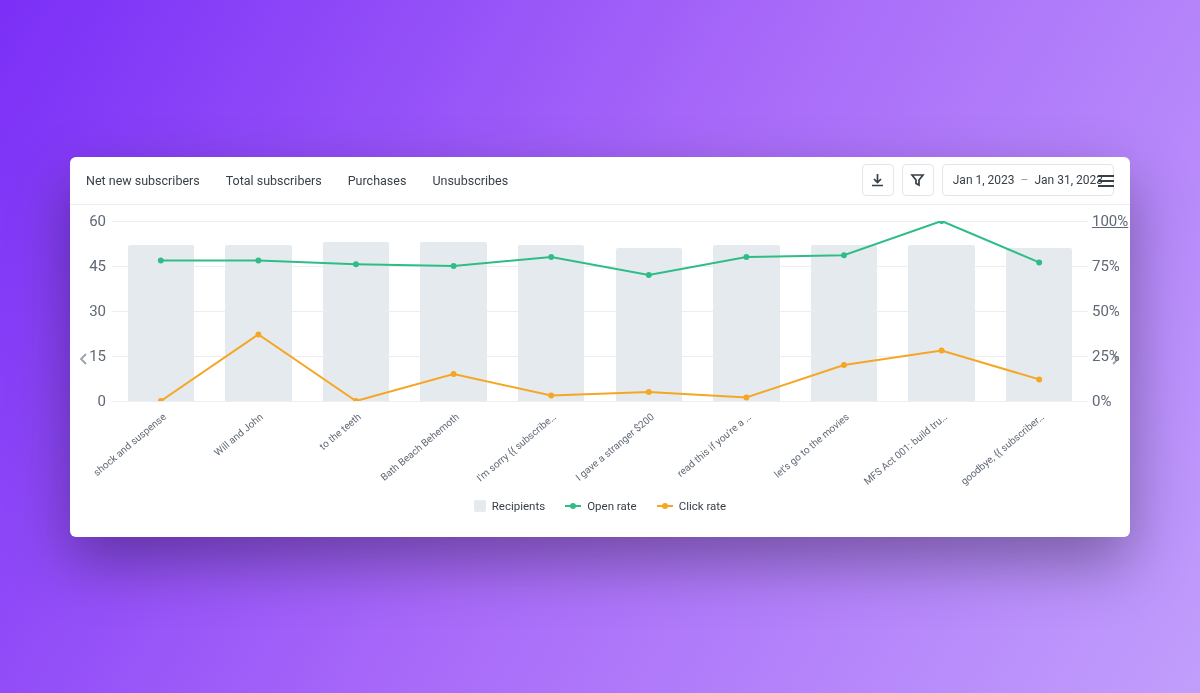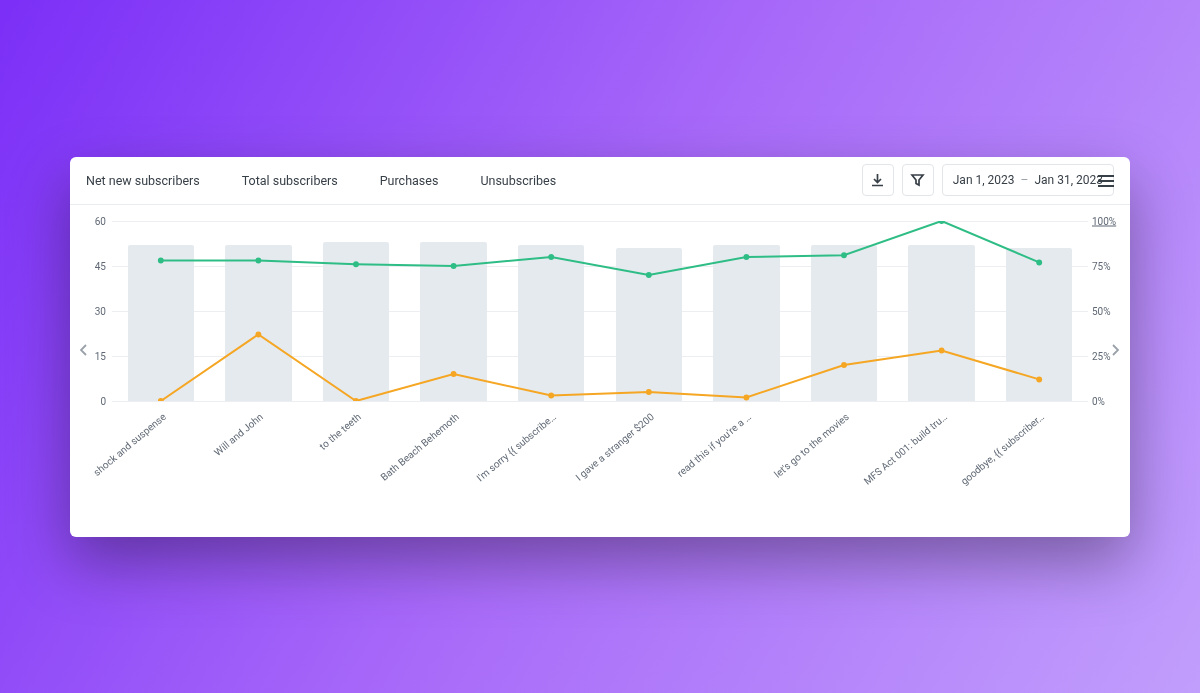--- a/index.html
+++ b/index.html
@@ -19,21 +19,21 @@
     padding: 0;
   }
   
   .topbar {
     display: flex; align-items: center;
     height: 48px;
     padding: 0 16px;
     border-bottom: 1px solid #eaecef;
     gap: 8px;
   }
-  .tabs { display: flex; gap: 42px; align-items: center; flex: 1; }
+  .tabs { display: flex; gap: 26px; align-items: center; flex: 1; }
   .tab {
     font-size: 12.5px; color: #373f47; cursor: pointer;
     display: flex; align-items: center; gap: 6px;
     height: 48px;
     position: relative;
   }
   .tab.active { color: #fb4e4e; }
   .tab.active::after {
     content: ""; position: absolute; left: -2px; right: -2px; bottom: -1px;
     height: 2px; background: #fb4e4e; border-radius: 2px;
@@ -71,21 +71,21 @@
   .plot {
     position: relative;
     height: 180px;
     margin: 6px 6px 0 6px;
   }
   .gridline {
     position: absolute; left: 0; right: 0; height: 0;
     border-top: 1px solid #eceef1;
   }
   .ytick-l, .ytick-r {
-    position: absolute; font-size: 10px; color: #5f6874;
+    position: absolute; font-size: 15px; color: #5f6874;
   }
   .ytick-l { left: -30px; transform: translateY(-50%); text-align: right; width: 24px; }
   .ytick-r { right: -36px; transform: translateY(-50%); text-align: left; width: 32px; }
 
   .bars {
     position: absolute; left: 0; right: 0; bottom: 0; top: 0;
     display: flex; justify-content: space-between; align-items: flex-end;
     padding: 0 0;
   }
   .bar-slot { flex: 1; display: flex; justify-content: center; align-items: flex-end; height: 100%; }
@@ -282,15 +282,29 @@
         <div class="xlabel" style="left: 25%;"><span>to the teeth</span></div>
         <div class="xlabel" style="left: 35%;"><span>Bath Beach Behemoth</span></div>
         <div class="xlabel" style="left: 45%;"><span>I'm sorry {{ subscribe…</span></div>
         <div class="xlabel" style="left: 55%;"><span>I gave a stranger $200</span></div>
         <div class="xlabel" style="left: 65%;"><span>read this if you're a …</span></div>
         <div class="xlabel" style="left: 75%;"><span>let's go to the movies</span></div>
         <div class="xlabel" style="left: 85%;"><span>MFS Act 001: build tru…</span></div>
         <div class="xlabel" style="left: 95%;"><span>goodbye, {{ subscriber…</span></div>
       </div>
 
+    <div class="legend">
+      <div class="item">
+        <span class="swatch-rect"></span>
+        <span>Recipients</span>
+      </div>
+      <div class="item">
+        <span class="swatch-line open"></span>
+        <span>Open rate</span>
+      </div>
+      <div class="item">
+        <span class="swatch-line click"></span>
+        <span>Click rate</span>
+      </div>
+    </div>
   </div>
 
 </div>
 
 </body></html>

